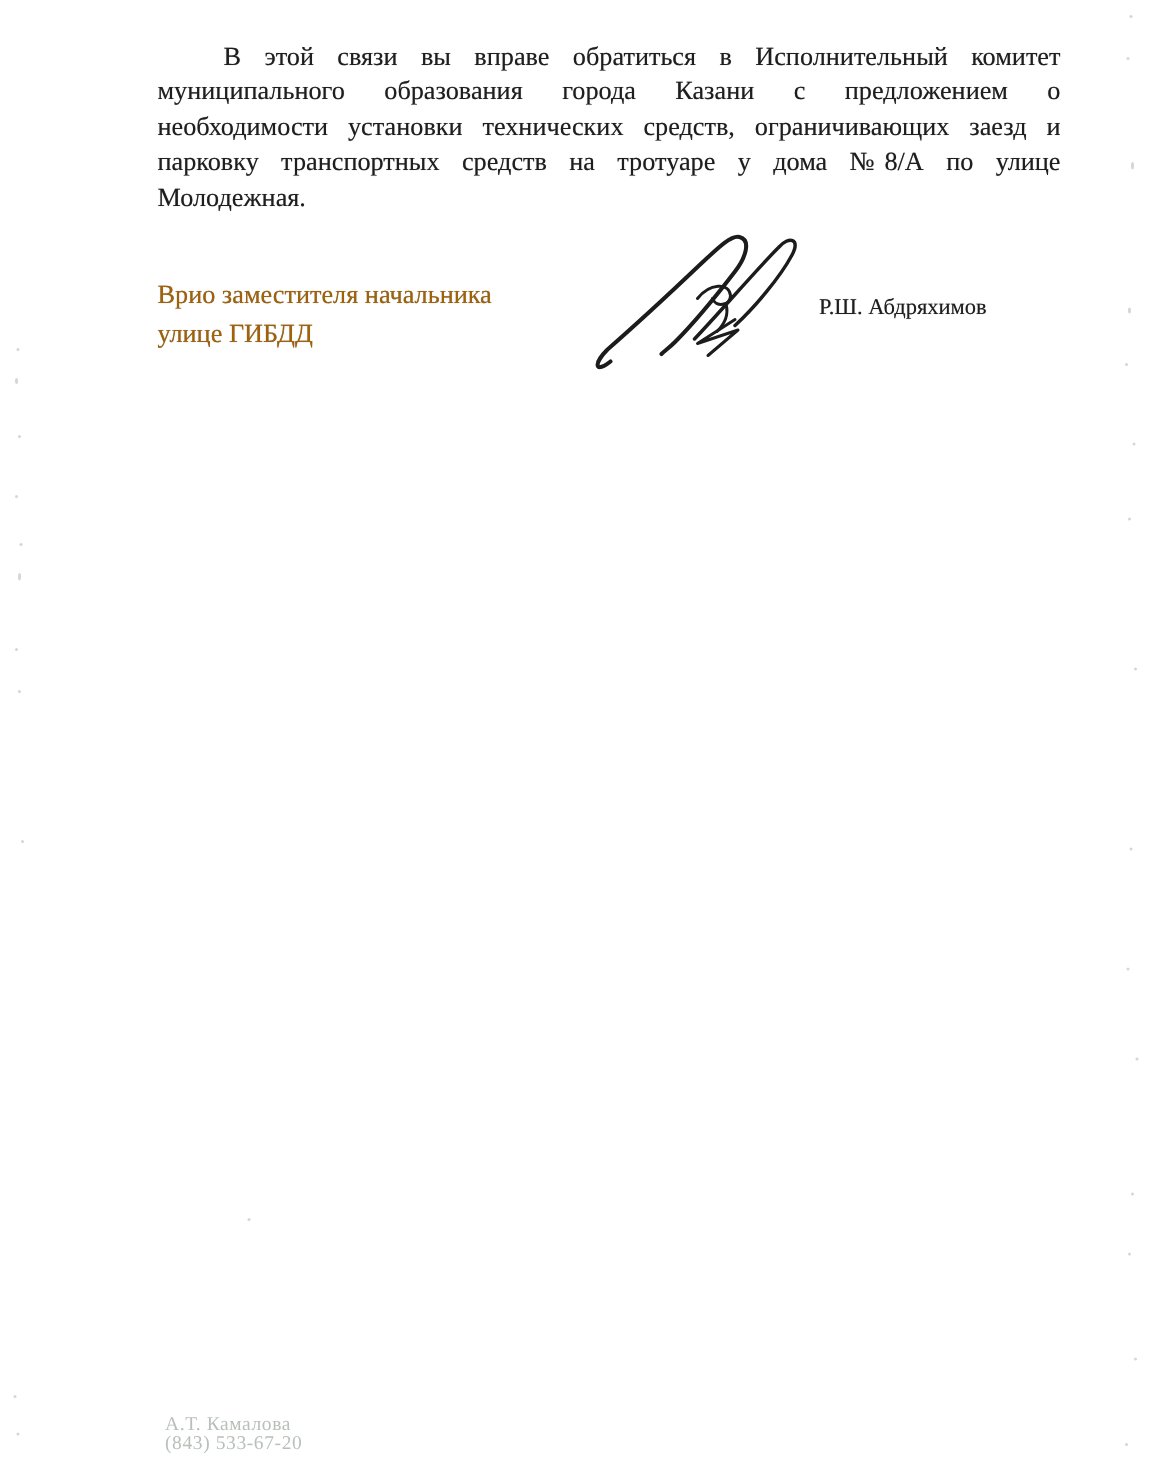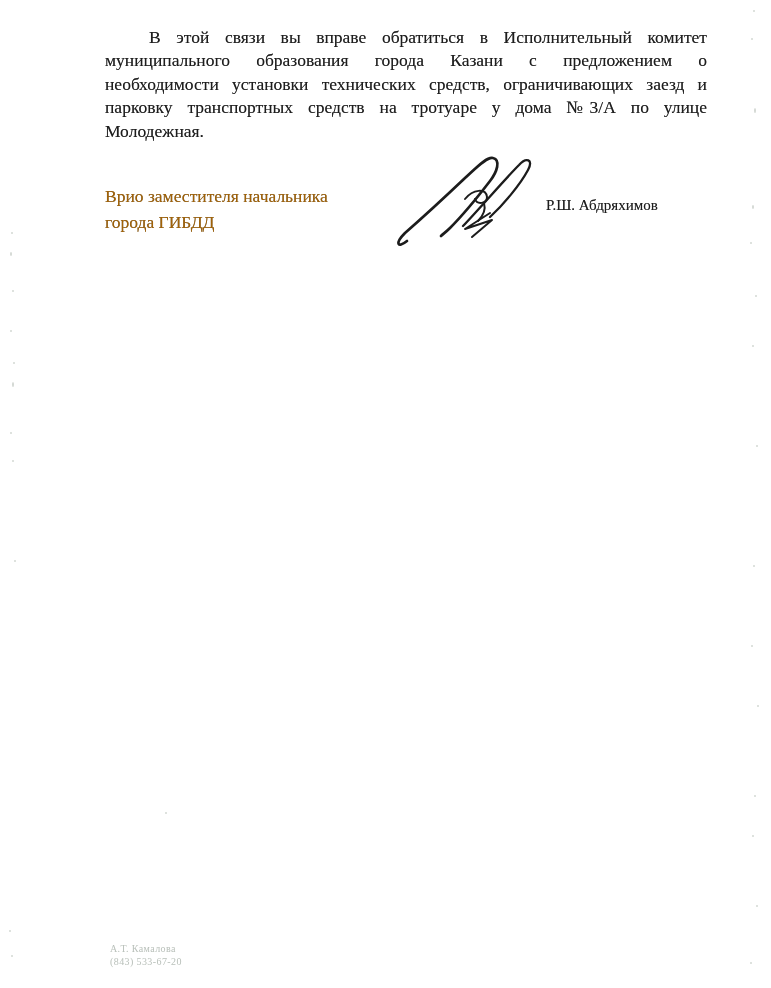--- a/index.html
+++ b/index.html
@@ -48,45 +48,45 @@
     top: 197px;
     font-size: 15px;
     color: #1e1e1e;
     text-shadow: 0 0 0.5px rgba(25,25,25,0.55);
     white-space: nowrap;
   }
   .footer-note {
     position: absolute;
     left: 110px;
     top: 943px;
-    font-size: 10px;
+    font-size: 13px;
     line-height: 12.5px;
     color: #b9c0ba;
     letter-spacing: 0.4px;
     filter: blur(0.35px);
     white-space: nowrap;
   }
   .speck {
     position: absolute;
     width: 2px;
     height: 2px;
     border-radius: 50%;
     background: #d3d8d3;
   }
 </style>
 </head>
 <body>
 
 <div class="page">
 
-  <p class="body-text">В этой связи вы вправе обратиться в Исполнительный комитет муниципального образования города Казани с предложением о необходимости установки технических средств, ограничивающих заезд и парковку транспортных средств на тротуаре у дома №3/А по улице Молодежная.</p>
+  <p class="body-text">В этой связи вы вправе обратиться в Исполнительный комитет муниципального образования города Казани с предложением о необходимости установки технических средств, ограничивающих заезд и парковку транспортных средств на тротуаре у дома №8/А по улице Молодежная.</p>
 
   <div class="sig-title">
     <div>Врио заместителя начальника</div>
-    <div>города ГИБДД</div>
+    <div>улице ГИБДД</div>
   </div>
 
   <svg class="signature-svg" viewBox="0 0 150 106" aria-hidden="true">
     <g fill="none" stroke="#1c1c1c" stroke-linecap="round" stroke-linejoin="round">
 
       <path stroke-width="2.7" d="M 14 94
         C 4 102, 2 96, 12 86
         C 28 72, 52 50, 72 31
         C 82 22, 94 9, 100 11
         C 108 13, 104 25, 97 34

